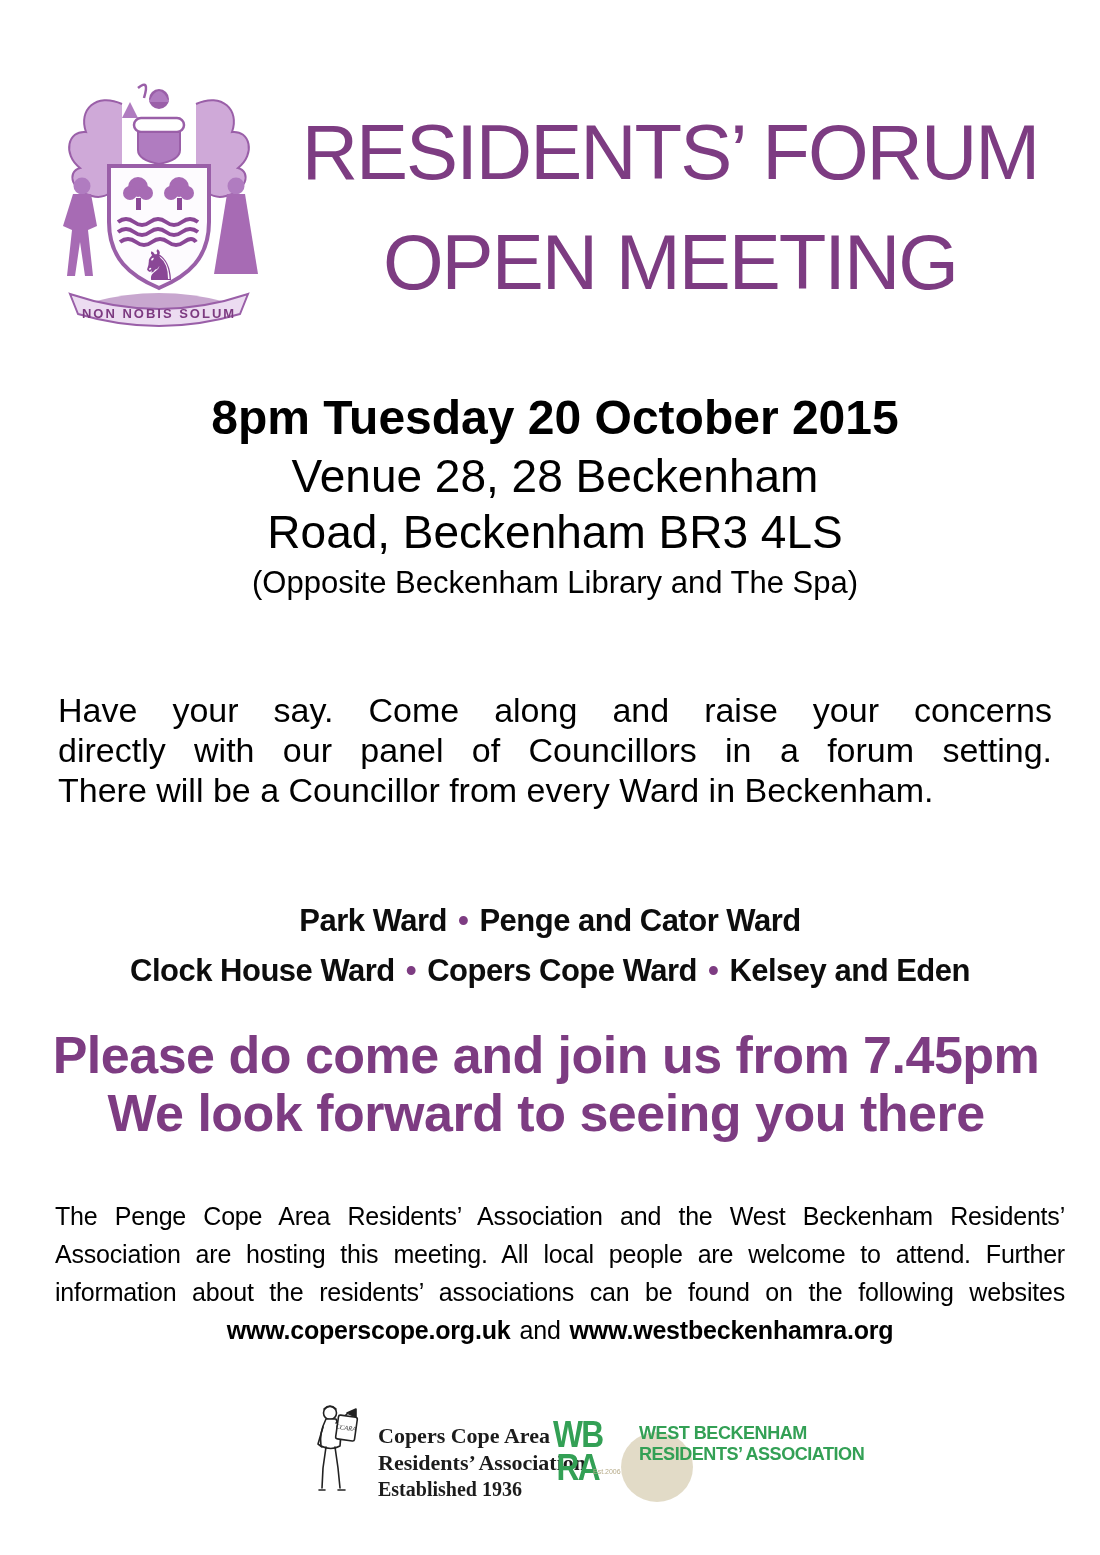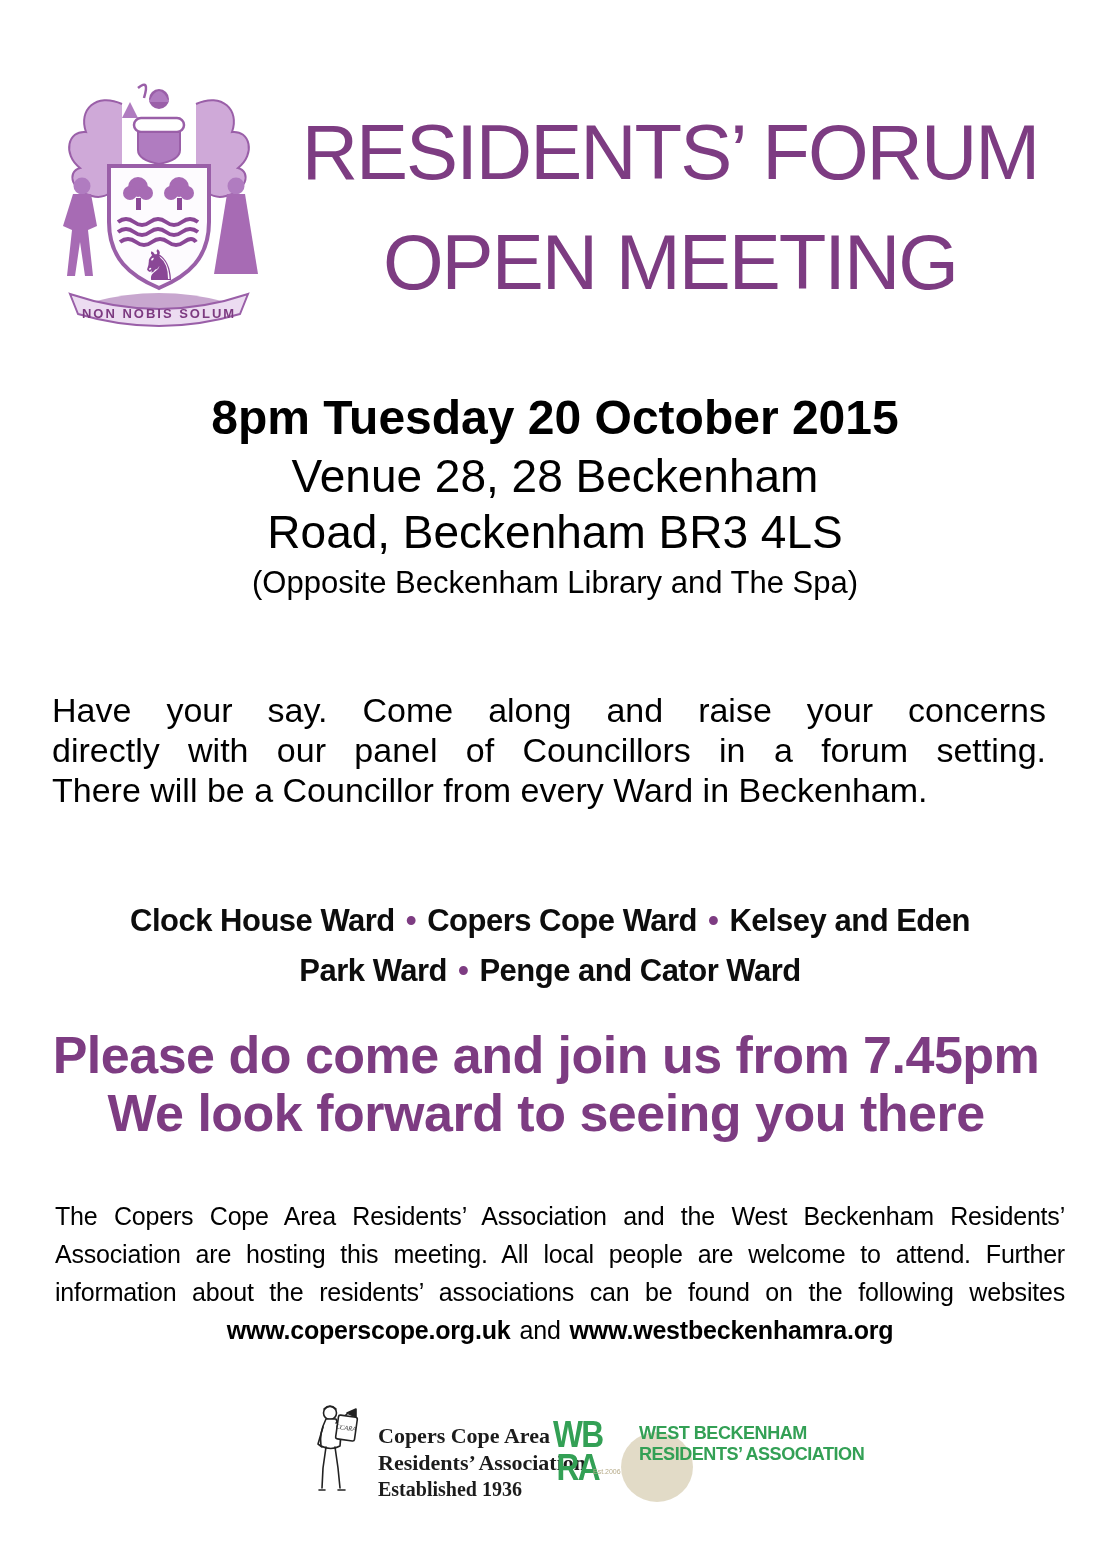--- a/index.html
+++ b/index.html
@@ -19,21 +19,21 @@
     color:#7d3c82;white-space:nowrap;
   }
 
   
   .event-block{position:absolute;left:55px;top:388px;width:1000px;text-align:center;color:#000;}
   .event-date{font-size:48px;font-weight:700;line-height:60px;}
   .event-venue{font-size:46px;line-height:56px;}
   .event-note{font-size:31px;line-height:42px;margin-top:2px;}
 
   
-  .intro-block{position:absolute;left:52px;top:690px;width:994px;font-size:34px;line-height:40px;color:#000;}
+  .intro-block{position:absolute;left:58px;top:690px;width:994px;font-size:34px;line-height:40px;color:#000;}
   .jline{text-align:justify;text-align-last:justify;}
   .plainline{text-align:left;}
 
   
   .wards-block{position:absolute;left:75px;top:896px;width:950px;text-align:center;
     font-weight:700;font-size:31px;line-height:50px;color:#0d0d0d;letter-spacing:-0.5px;}
   .bullet{color:#7d3c82;margin:0 11px;}
 
   
   .invite-block{position:absolute;left:51px;top:1026px;width:990px;text-align:center;
@@ -122,34 +122,34 @@
 </div>
 
 <div class="intro-block">
   <div class="jline">Have your say. Come along and raise your concerns</div>
   <div class="jline">directly with our panel of Councillors in a forum setting.</div>
   <div class="plainline">There will be a Councillor from every Ward in Beckenham.</div>
 </div>
 
 <div class="wards-block">
   <div>
-    <span>Clock House Ward</span><span class="bullet">•</span><span>Copers Cope Ward</span><span class="bullet">•</span><span>Kelsey and Eden</span>
+    <span>Park Ward</span><span class="bullet">•</span><span>Penge and Cator Ward</span>
   </div>
   <div>
-    <span>Park Ward</span><span class="bullet">•</span><span>Penge and Cator Ward</span>
+    <span>Clock House Ward</span><span class="bullet">•</span><span>Copers Cope Ward</span><span class="bullet">•</span><span>Kelsey and Eden</span>
   </div>
 </div>
 
 <div class="invite-block">
   <div>Please do come and join us from 7.45pm</div>
   <div>We look forward to seeing you there</div>
 </div>
 
 <div class="hosting-block">
-  <div class="jline">The Copers Cope Area Residents’ Association and the West Beckenham Residents’</div>
+  <div class="jline">The Penge Cope Area Residents’ Association and the West Beckenham Residents’</div>
   <div class="jline">Association are hosting this meeting. All local people are welcome to attend. Further</div>
   <div class="jline">information about the residents’ associations  can  be  found  on  the  following  websites</div>
   <div class="urls">
     <b>www.coperscope.org.uk</b><span class="sep">and</span><b>www.westbeckenhamra.org</b>
   </div>
 </div>
 
 <div class="ccara">
   <svg width="54" height="94" viewBox="0 0 54 94">
     <g fill="none" stroke="#222" stroke-width="1.6" stroke-linecap="round" stroke-linejoin="round">

